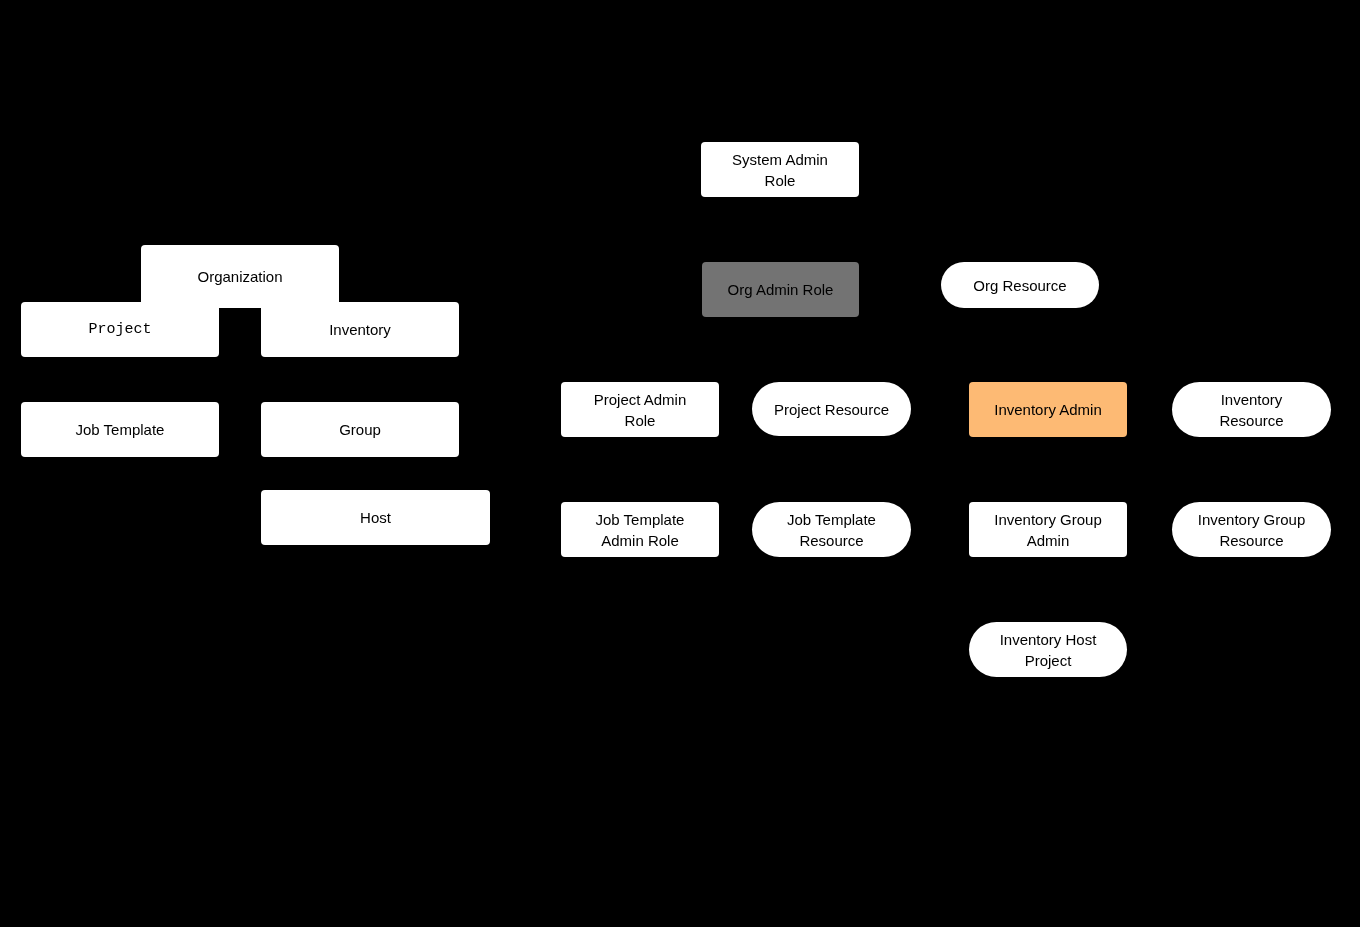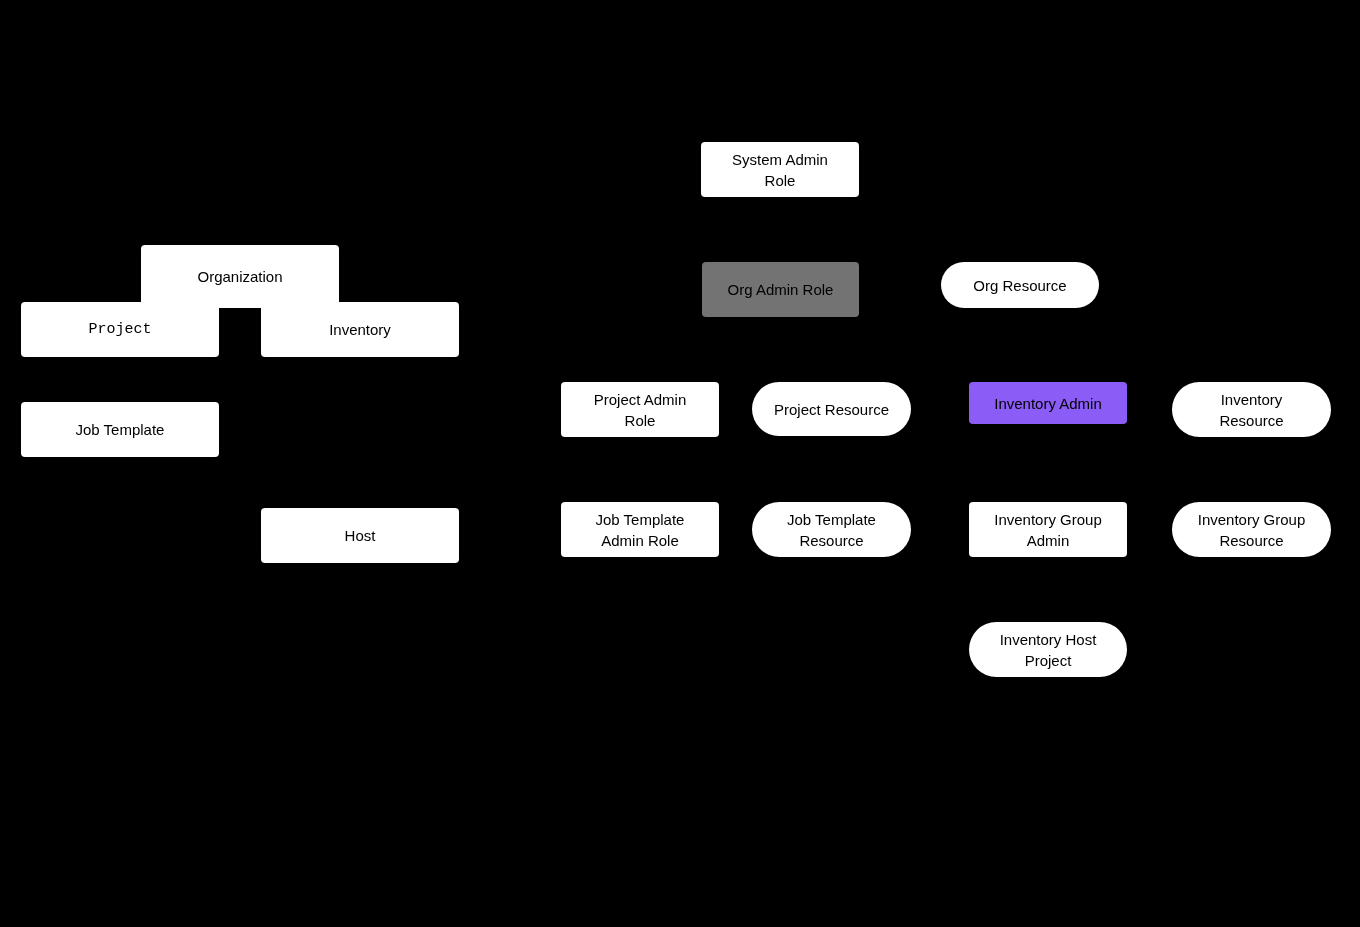--- a/index.html
+++ b/index.html
@@ -40,29 +40,30 @@
   }
 </style>
 </head>
 <body>
 
 <div id="canvas" style="background: rgb(0, 0, 0);">
     <div class="node rect" style="left: 141px; top: 203px; width: 198px; height: 63px; background: rgb(255, 255, 255); color: rgb(0, 0, 0); margin-top: 42px;">Organization</div>
     <div class="node rect" style="left: 21px; top: 302px; width: 198px; height: 55px; background: rgb(255, 255, 255); color: rgb(0, 0, 0); font-family: Liberation Mono, monospace;">Project</div>
     <div class="node rect" style="left: 261px; top: 302px; width: 198px; height: 55px; background: rgb(255, 255, 255); color: rgb(0, 0, 0);">Inventory</div>
     <div class="node rect" style="left: 21px; top: 402px; width: 198px; height: 55px; background: rgb(255, 255, 255); color: rgb(0, 0, 0);">Job Template</div>
-    <div class="node rect" style="left: 261px; top: 508px; width: 198px; height: 55px; background: rgb(255, 255, 255); color: rgb(0, 0, 0);">Host</div>
+    <div class="node rect" style="left: 261px; top: 402px; width: 198px; height: 55px; background: rgb(255, 255, 255); color: rgb(0, 0, 0);">Group</div>
+    <div class="node rect" style="left: 261px; top: 490px; width: 229px; height: 55px; background: rgb(255, 255, 255); color: rgb(0, 0, 0);">Host</div>
     <div class="node rect" style="left: 701px; top: 142px; width: 158px; height: 55px; background: #ffffff; color: rgb(0, 0, 0);">System Admin
 Role</div>
     <div class="node rect" style="left: 702px; top: 262px; width: 157px; height: 55px; background: #737373; color: rgb(0, 0, 0);">Org Admin Role</div>
     <div class="node stadium" style="left: 941px; top: 262px; width: 158px; height: 46px; background: rgb(255, 255, 255); color: rgb(0, 0, 0);">Org Resource</div>
     <div class="node rect" style="left: 561px; top: 382px; width: 158px; height: 55px; background: rgb(255, 255, 255); color: rgb(0, 0, 0);">Project Admin
 Role</div>
     <div class="node stadium" style="left: 752px; top: 382px; width: 159px; height: 54px; background: rgb(255, 255, 255); color: rgb(0, 0, 0);">Project Resource</div>
-    <div class="node rect" style="left: 969px; top: 382px; width: 158px; height: 42px; background: #8b5cf6; color: rgb(0, 0, 0);">Inventory Admin</div>
+    <div class="node rect" style="left: 969px; top: 382px; width: 158px; height: 55px; background: #fdba74; color: rgb(0, 0, 0);">Inventory Admin</div>
     <div class="node stadium" style="left: 1172px; top: 382px; width: 159px; height: 55px; background: rgb(255, 255, 255); color: rgb(0, 0, 0);">Inventory
 Resource</div>
     <div class="node rect" style="left: 561px; top: 502px; width: 158px; height: 55px; background: rgb(255, 255, 255); color: rgb(0, 0, 0);">Job Template
 Admin Role</div>
     <div class="node stadium" style="left: 752px; top: 502px; width: 159px; height: 55px; background: rgb(255, 255, 255); color: rgb(0, 0, 0);">Job Template
 Resource</div>
     <div class="node rect" style="left: 969px; top: 502px; width: 158px; height: 55px; background: rgb(255, 255, 255); color: rgb(0, 0, 0);">Inventory Group
 Admin</div>
     <div class="node stadium" style="left: 1172px; top: 502px; width: 159px; height: 55px; background: rgb(255, 255, 255); color: rgb(0, 0, 0);">Inventory Group
 Resource</div>

